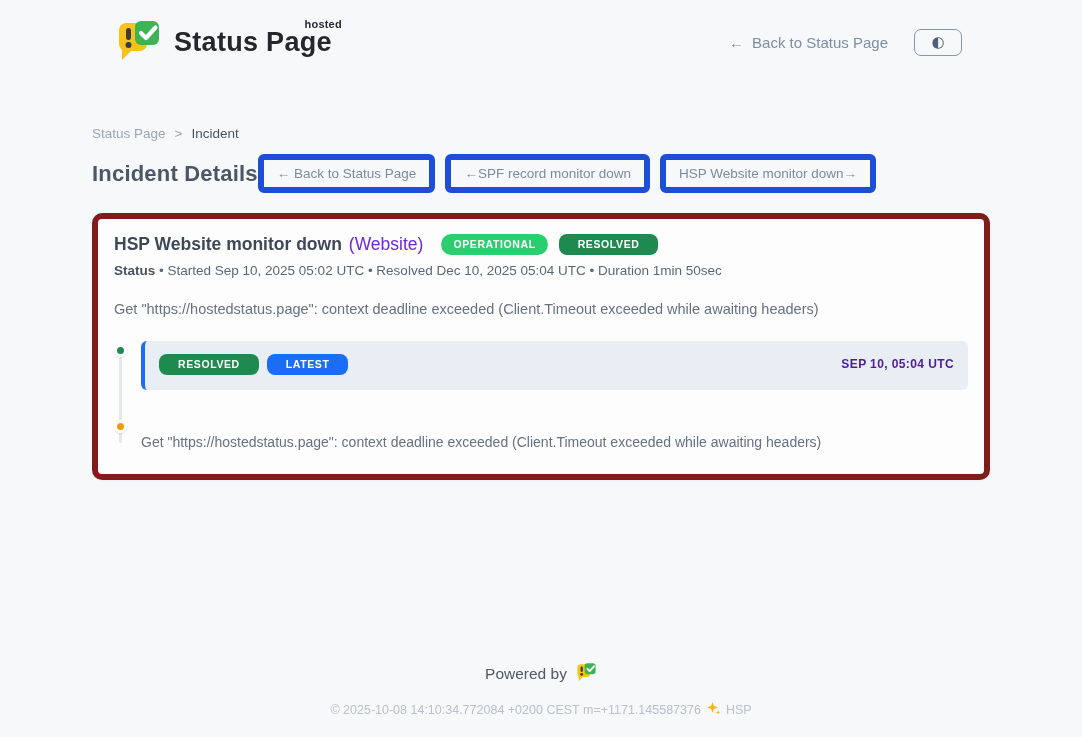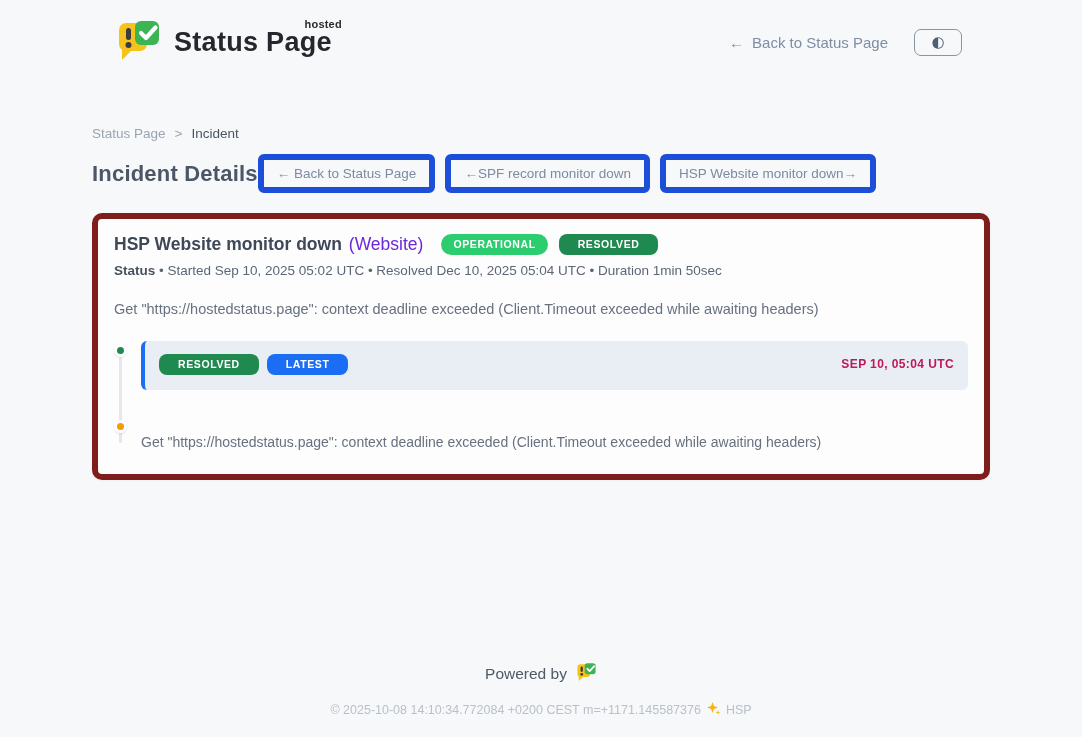--- a/index.html
+++ b/index.html
@@ -92,21 +92,21 @@
   }
   .dot-green { background: #1f8a50; }
   .dot-orange { background: #f79a09; }
   .entry-box {
     background: #e9edf4; border-left: 4px solid #1b6ef3;
     border-radius: 6px; padding: 13px 14px 15px;
   }
   .entry-head { display: flex; align-items: center; gap: 8px; }
   .timestamp {
     margin-left: auto; font-size: 12px; font-weight: 700;
-    color: #be185d; letter-spacing: 0.4px;
+    color: #4c1d95; letter-spacing: 0.4px;
   }
   .entry-message { margin-top: 13px; font-size: 14px; color: #6b7582; }
   .entry-plain { padding-top: 2px; }
   .entry-plain .entry-message { margin-top: 15px; color: #67717f; }
 
   
   .footer { text-align: center; margin-top: 182px; padding-bottom: 26px; }
   .powered {
     display: inline-flex; align-items: center; gap: 9px;
     font-size: 15.5px; color: #4e5967; cursor: pointer;

